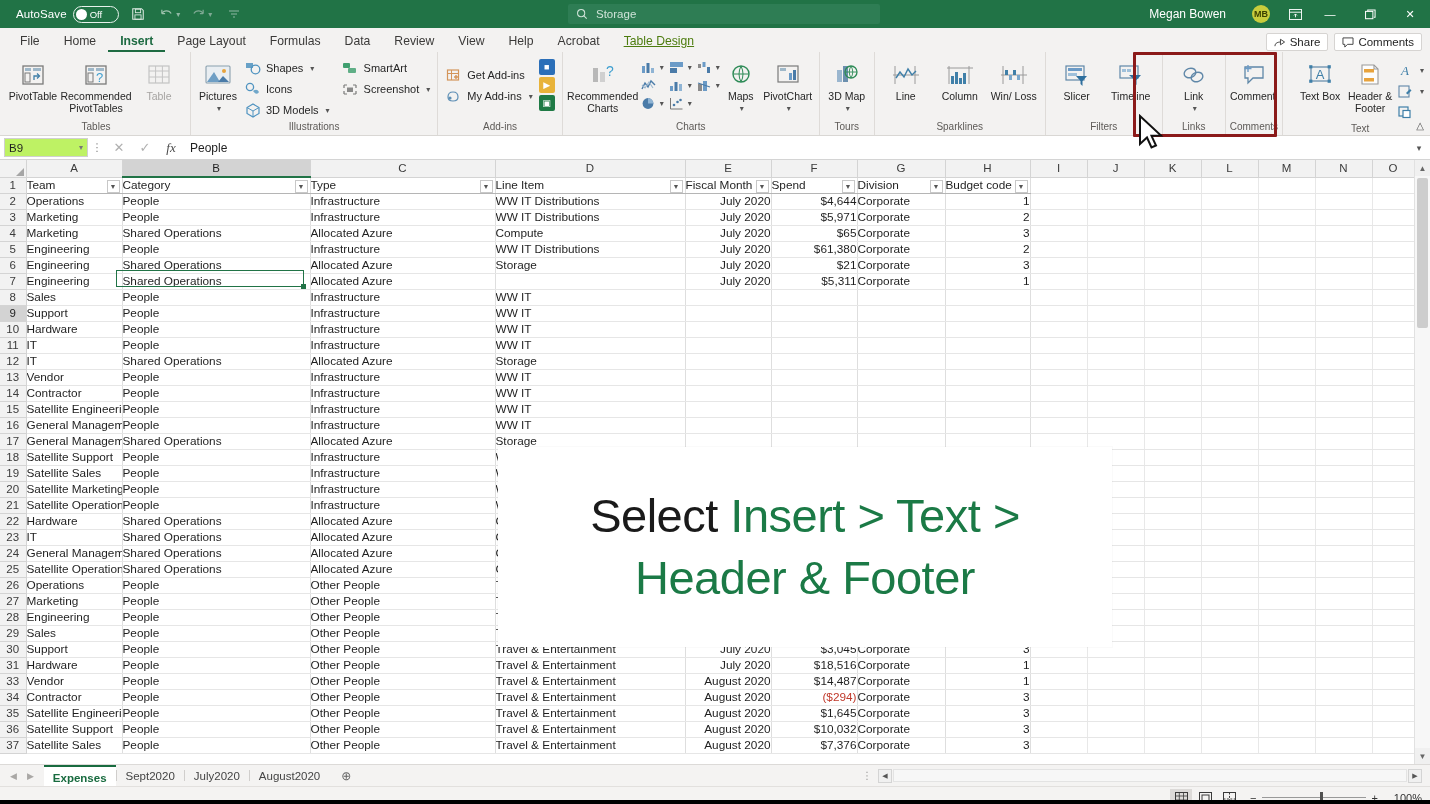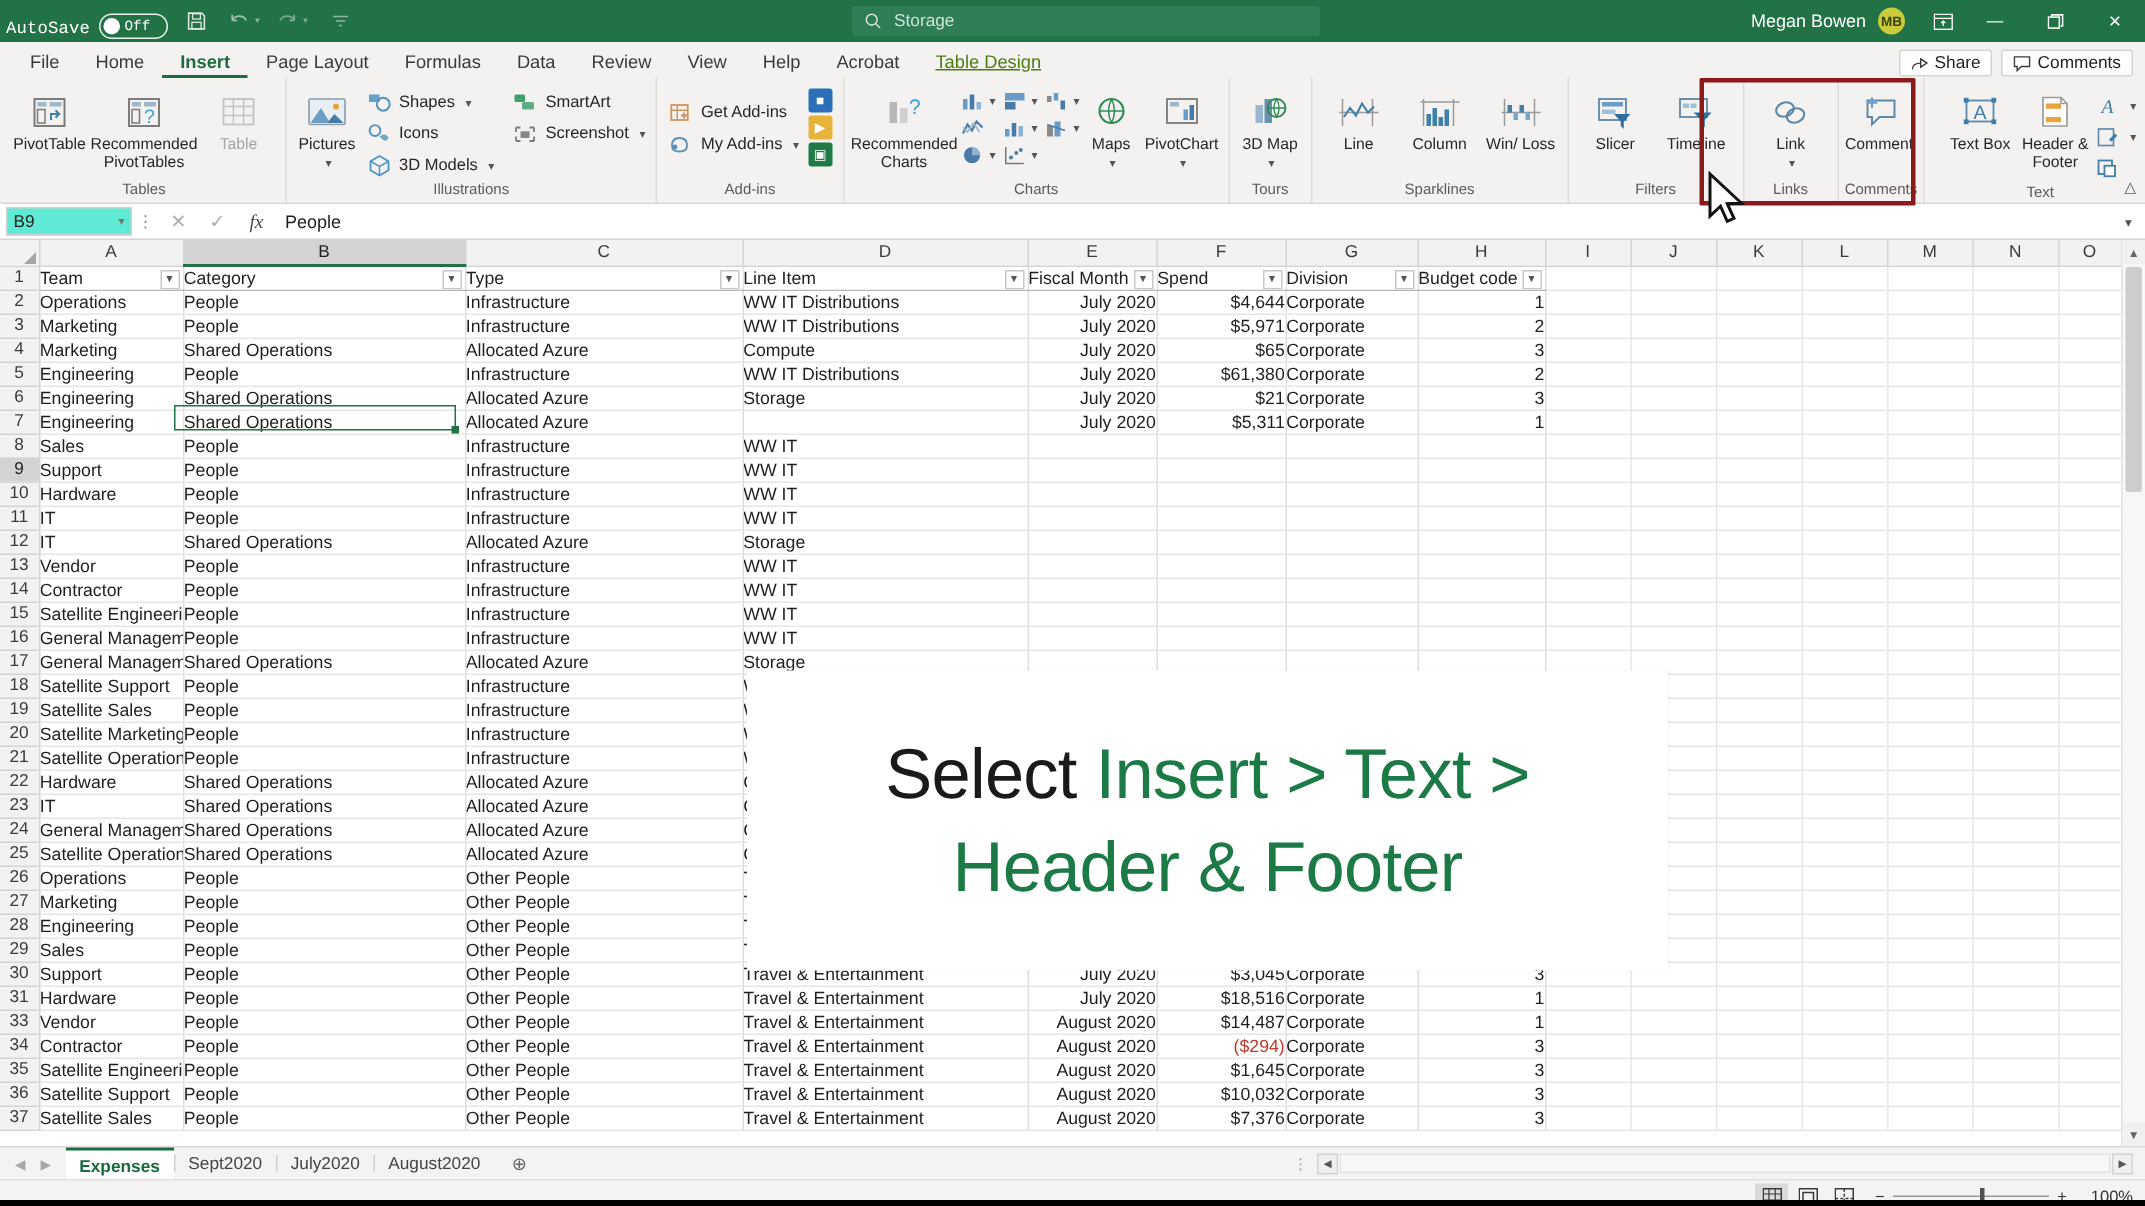--- a/index.html
+++ b/index.html
@@ -10,21 +10,21 @@
     background: #fff;
   }
   #app { position: relative; width: 1430px; height: 804px; }
 
   
   .titlebar {
     height: 28px; background: #217346; color: #fff;
     display: flex; align-items: center; font-size: 12px;
     position: relative;
   }
-  .tb-left { display: flex; align-items: flex-end; gap: 6px; padding-left: 4px; font-family: Liberation Mono, monospace; }
+  .tb-left { display: flex; align-items: center; gap: 6px; padding-left: 16px; }
   .autosave-label { font-size: 11.5px; letter-spacing: .1px; }
   .toggle-pill {
     width: 46px; height: 17px; border-radius: 9px;
     border: 1.3px solid #e8f2ec; background: transparent;
     display: flex; align-items: center; padding: 0 2px; gap: 3px;
   }
   .toggle-knob { width: 11px; height: 11px; border-radius: 50%; background: #fff; }
   .toggle-text { font-size: 9.5px; color: #fff; }
   .tb-icon {
     width: 26px; height: 24px; display: flex; align-items: center;
@@ -40,21 +40,21 @@
   .tb-search {
     position: absolute; left: 568px; top: 4px; width: 312px; height: 20px;
     background: #2e7d54; border-radius: 2px; display: flex;
     align-items: center; padding-left: 8px; gap: 8px;
     color: #cfe3d8; font-size: 11.5px;
   }
   .tb-right {
     position: absolute; right: 0; top: 0; height: 28px;
     display: flex; align-items: center; gap: 0;
   }
-  .user-name { font-size: 12px; margin-right: 8px; }
+  .user-name { font-size: 12px; margin-right: 26px; }
   .avatar {
     width: 18px; height: 18px; border-radius: 50%;
     background: #c8cc3c; color: #3b4000; font-size: 9px;
     display: flex; align-items: center; justify-content: center;
     font-weight: bold; margin-right: 10px;
   }
   .win-btn {
     width: 40px; height: 28px; display: flex; align-items: center;
     justify-content: center; color: #fff; font-size: 11px;
   }
@@ -133,21 +133,21 @@
   
   .cursor { position: absolute; pointer-events: none; z-index: 40; }
 
   
   .formulabar {
     height: 24px; background: #fff; display: flex; align-items: center;
     border-bottom: 1px solid #d4d4d4; font-size: 12px; color: #1f1f1f;
   }
   .namebox {
     width: 84px; height: 19px; margin-left: 4px; border: 1px solid #d0d0d0;
-    background:#5eead4; display: flex; align-items: center; justify-content: space-between;
+    background:#bef264; display: flex; align-items: center; justify-content: space-between;
     padding: 0 4px; font-size: 11.5px;
   }
   .fb-dots { width: 18px; text-align: center; color: #8a8a8a; font-size: 11px; }
   .fb-btn { width: 26px; text-align: center; color: #b0b0b0; font-size: 13px; }
   .fb-fx { width: 26px; text-align: center; color: #4a4a4a; font-style: italic; font-family: "Liberation Serif", serif; font-size: 13px;}
   .fb-input { flex: 1; padding-left: 6px; font-size: 12px; color: #1f1f1f; }
   .fb-expand { width: 22px; text-align: center; color: #555; font-size: 9px; }
 
   
   .gridwrap { position: relative; height: 604px; background: #fff; overflow: hidden; }

